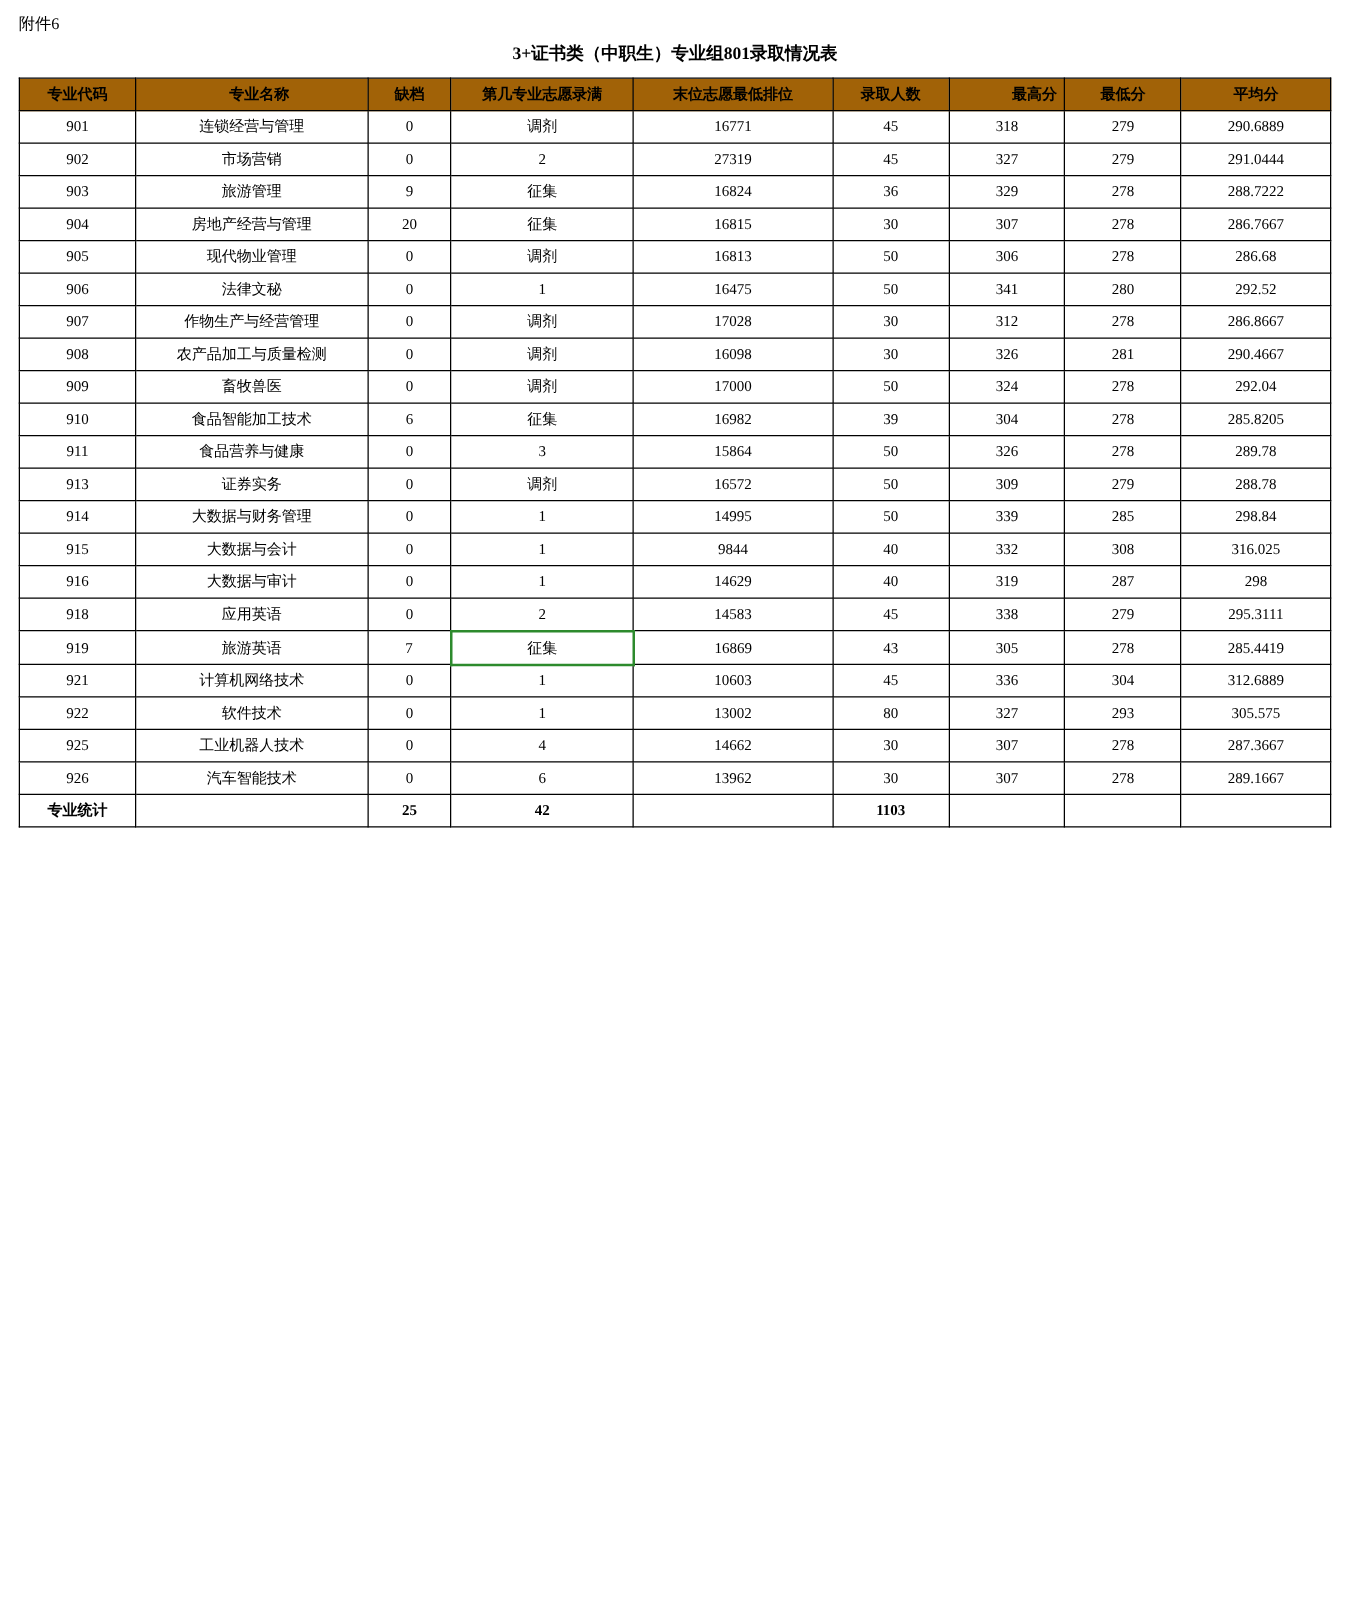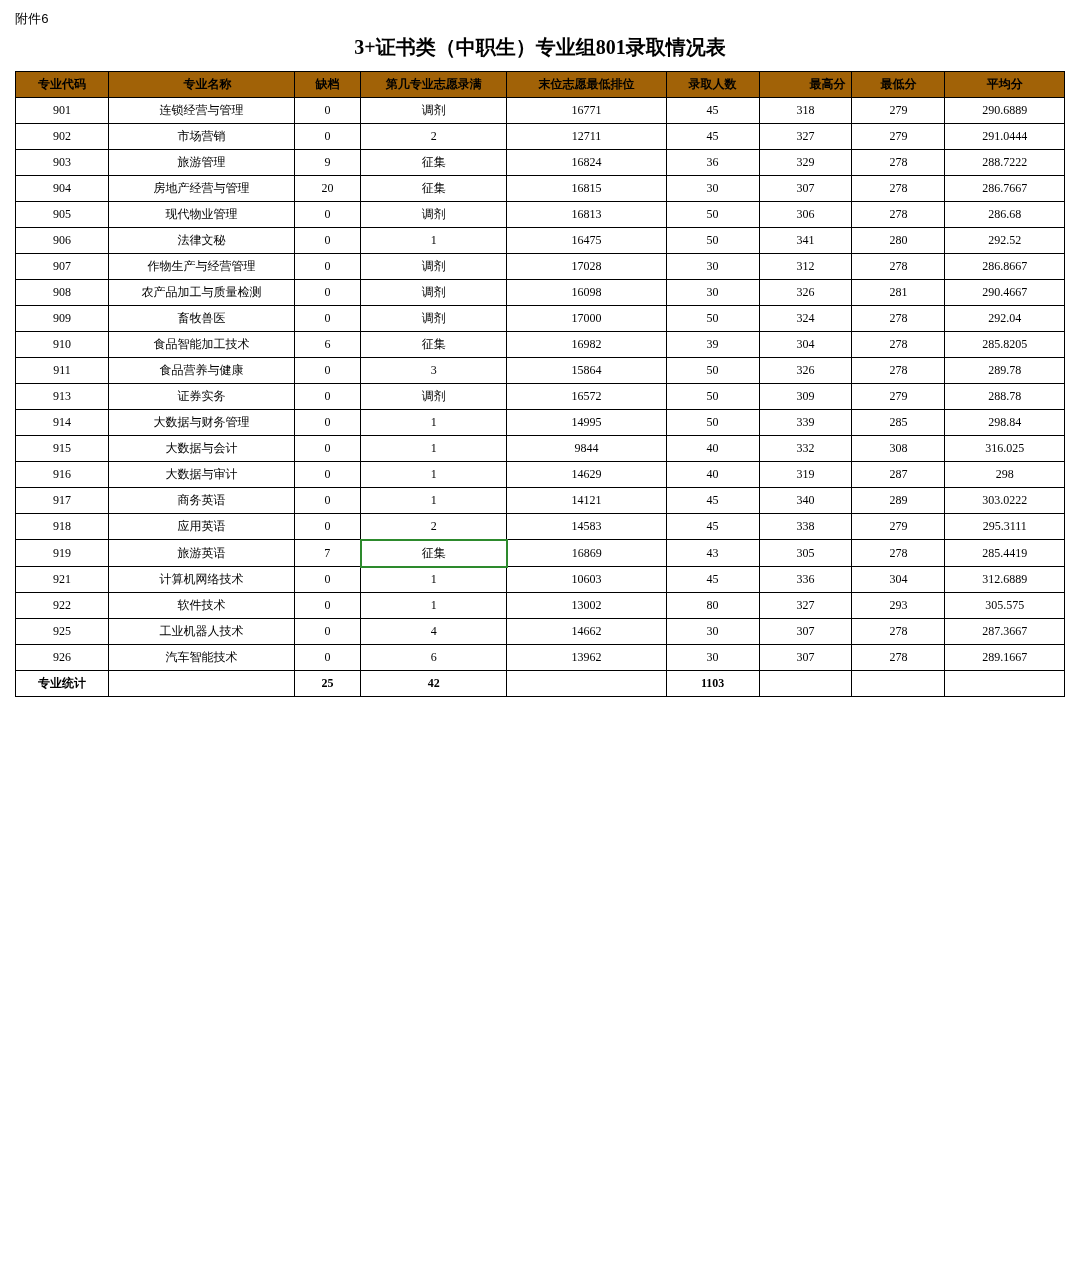--- a/index.html
+++ b/index.html
@@ -7,25 +7,24 @@
       font-family: SimSun, '宋体', serif;
       font-size: 13px;
       background: #fff;
       color: #000;
       padding: 10px 15px;
     }
     #attachment-label {
       font-size: 13px;
       margin-bottom: 6px;
       color: #000;
-      font-family: Liberation Mono, monospace;
     }
     #page-title {
       text-align: center;
-      font-size: 20px;
+      font-size: 14px;
       font-weight: bold;
       margin-bottom: 10px;
       color: #000;
     }
     table {
       width: 100%;
       border-collapse: collapse;
       table-layout: fixed;
     }
     th, td {
@@ -89,21 +88,21 @@
         <td>45</td>
         <td>318</td>
         <td>279</td>
         <td>290.6889</td>
       </tr>
       <tr>
         <td>902</td>
         <td>市场营销</td>
         <td>0</td>
         <td>2</td>
-        <td>12711</td>
+        <td>27319</td>
         <td>45</td>
         <td>327</td>
         <td>279</td>
         <td>291.0444</td>
       </tr>
       <tr>
         <td>903</td>
         <td>旅游管理</td>
         <td>9</td>
         <td>征集</td>
@@ -239,31 +238,20 @@
         <td>大数据与审计</td>
         <td>0</td>
         <td>1</td>
         <td>14629</td>
         <td>40</td>
         <td>319</td>
         <td>287</td>
         <td>298</td>
       </tr>
       <tr>
-        <td>917</td>
-        <td>商务英语</td>
-        <td>0</td>
-        <td>1</td>
-        <td>14121</td>
-        <td>45</td>
-        <td>340</td>
-        <td>289</td>
-        <td>303.0222</td>
-      </tr>
-      <tr>
         <td>918</td>
         <td>应用英语</td>
         <td>0</td>
         <td>2</td>
         <td>14583</td>
         <td>45</td>
         <td>338</td>
         <td>279</td>
         <td>295.3111</td>
       </tr>

